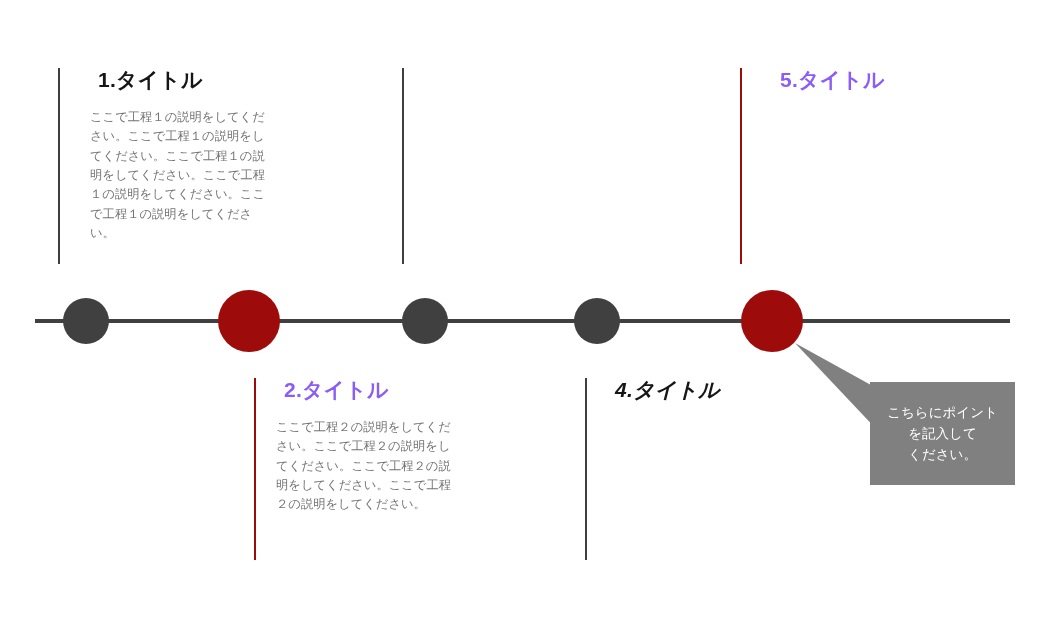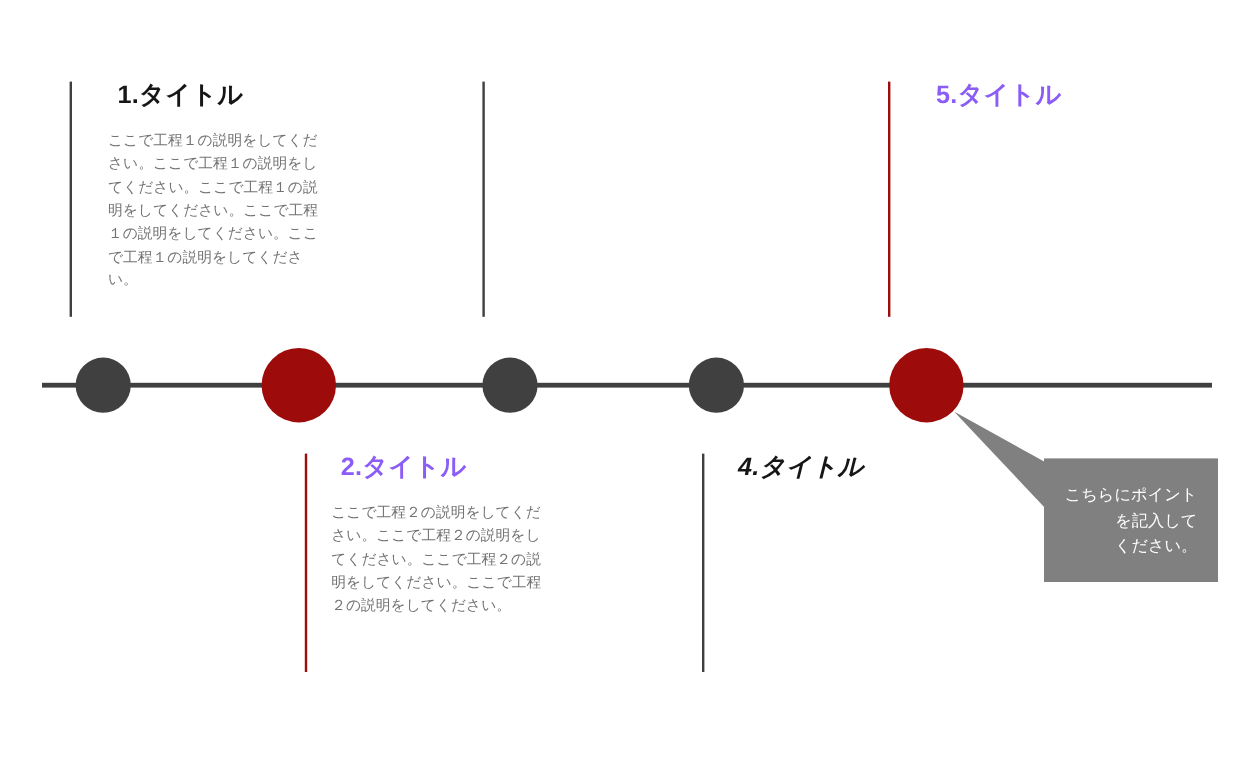--- a/index.html
+++ b/index.html
@@ -108,21 +108,21 @@
     height: 103px;
     background: #808080;
     display: flex;
     align-items: center;
     justify-content: center;
   }
   .callout-text {
     color: #ffffff;
     font-size: 13.5px;
     line-height: 21px;
-    text-align: right;
+    text-align: center;
     white-space: pre-line;
   }
 </style>
 </head>
 <body>
 
 <div id="canvas">
 
   <div class="axis-line"></div>
 

